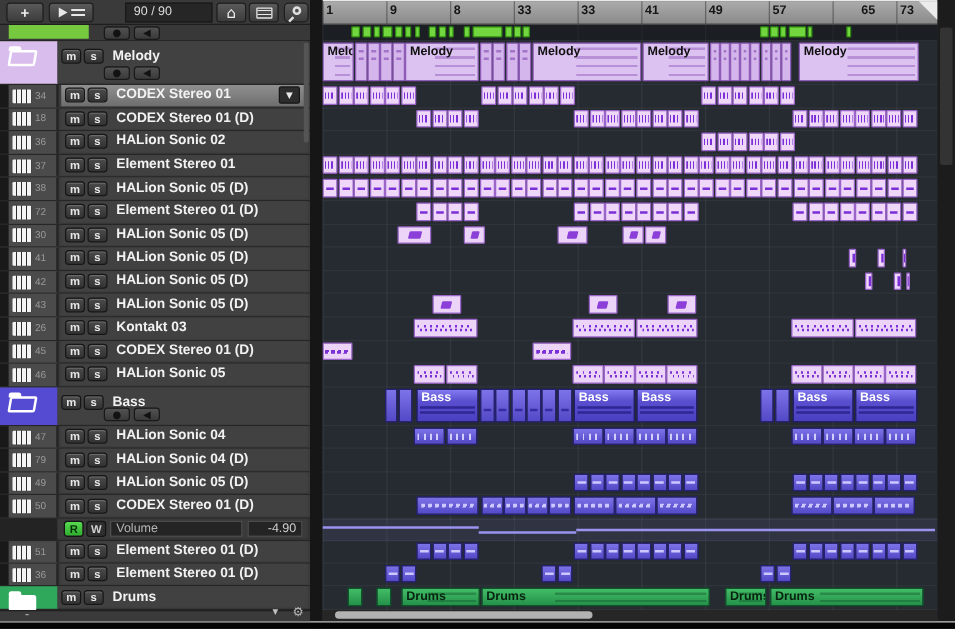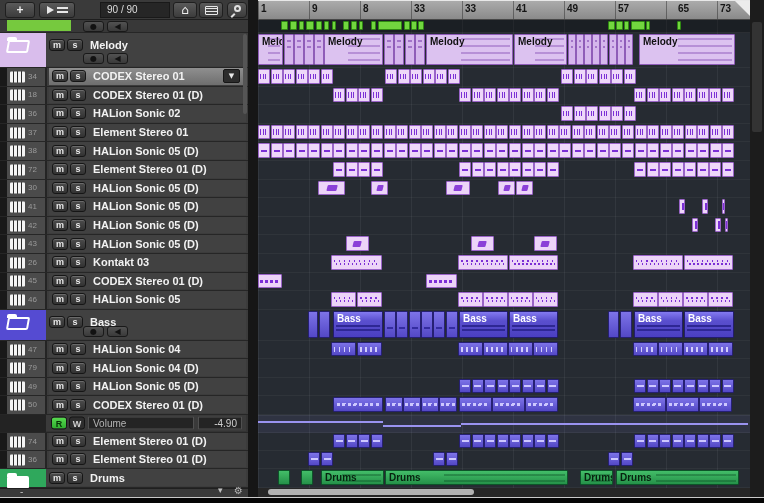--- a/index.html
+++ b/index.html
@@ -389,21 +389,21 @@
             <div class="abtn ar">R</div>
             <div class="abtn aw">W</div>
             <div class="acombo">Volume</div>
             <div class="aval">-4.90</div>
           </div>
         </div>
         <div class="trow k-inst" style="top: 433px; height: 18px;">
           <div class="strip"></div>
           <div class="iconcell">
             <div class="kbicon"></div>
-            <div class="tnum">74</div>
+            <div class="tnum">51</div>
           </div>
           <div class="tmain">
             <div class="sbtn b-m">m</div>
             <div class="sbtn b-s">s</div>
             <div class="tname">Element Stereo 01 (D)</div>
           </div>
         </div>
         <div class="trow k-inst" style="top: 451px; height: 18px;">
           <div class="strip"></div>
           <div class="iconcell">
@@ -450,21 +450,21 @@
         <div class="rnum" style="left: 156px;">33</div>
         <div class="rtick" style="left: 204px;"></div>
         <div class="rnum" style="left: 207px;">33</div>
         <div class="rtick" style="left: 255px;"></div>
         <div class="rnum" style="left: 258px;">41</div>
         <div class="rtick" style="left: 306px;"></div>
         <div class="rnum" style="left: 309px;">49</div>
         <div class="rtick" style="left: 357px;"></div>
         <div class="rnum" style="left: 360px;">57</div>
         <div class="rtick" style="left: 408px;"></div>
-        <div class="rnum" style="left: 420px;">65</div>
+        <div class="rnum" style="left: 431px;">65</div>
         <div class="rtick" style="left: 459px;"></div>
         <div class="rnum" style="left: 462px;">73</div>
       </div>
     <div class="grid">
         <div class="vline" style="left: 0px;"></div>
         <div class="vline" style="left: 51px;"></div>
         <div class="vline" style="left: 102px;"></div>
         <div class="vline" style="left: 153px;"></div>
         <div class="vline" style="left: 204px;"></div>
         <div class="vline" style="left: 255px;"></div>

